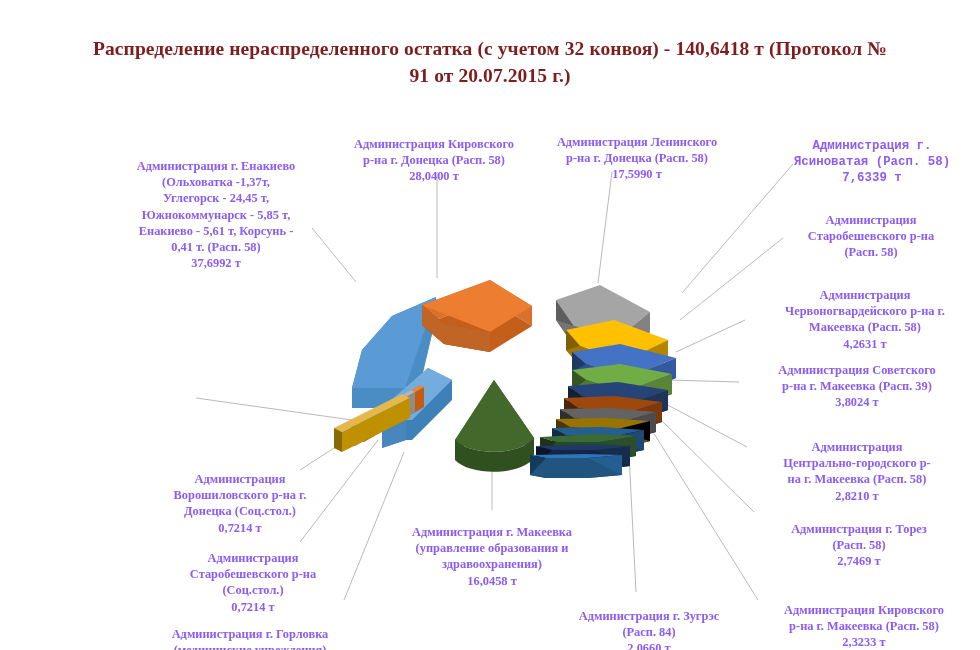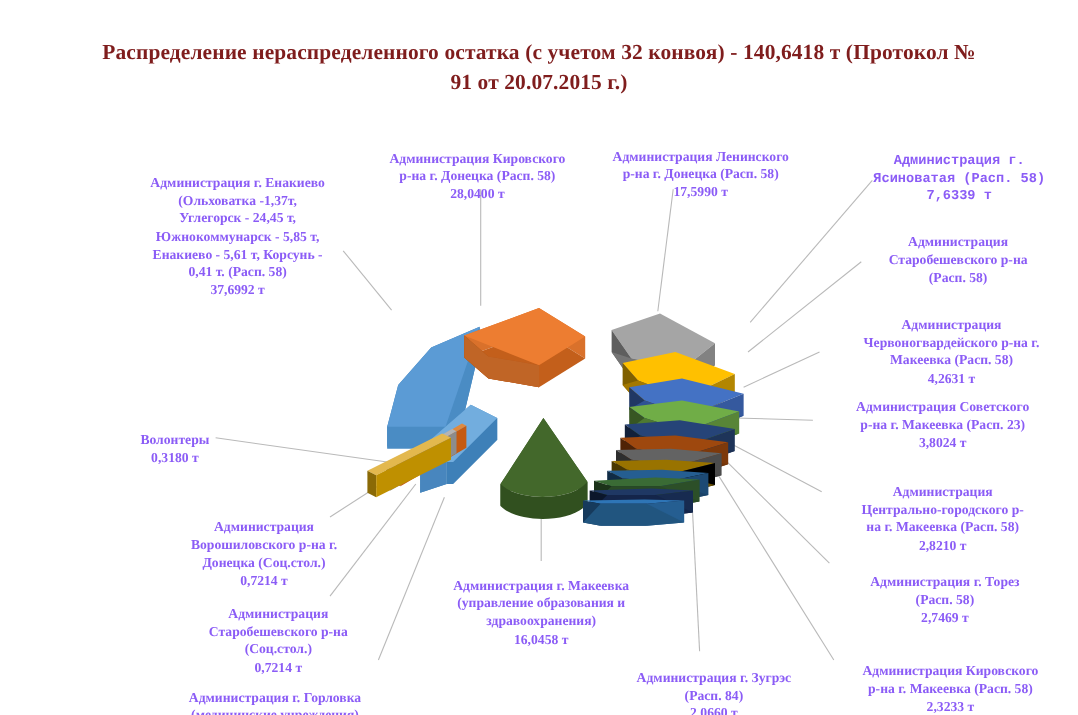--- a/index.html
+++ b/index.html
@@ -247,21 +247,21 @@
 
   <div class="label" style="left:762px;top:271px;width:206px;">
     <span>Администрация
 Червоногвардейского р-на г.
 Макеевка  (Расп. 58)</span>
     <span class="val">4,2631 т</span>
   </div>
 
   <div class="label" style="left:748px;top:346px;width:218px;">
     <span>Администрация Советского
-р-на г. Макеевка  (Расп. 23)</span>
+р-на г. Макеевка  (Расп. 39)</span>
     <span class="val">3,8024 т</span>
   </div>
 
   <div class="label" style="left:752px;top:423px;width:210px;">
     <span>Администрация
 Центрально-городского р-
 на г. Макеевка  (Расп. 58)</span>
     <span class="val">2,8210 т</span>
   </div>
 
@@ -303,18 +303,14 @@
     <span class="val">0,7214 т</span>
   </div>
 
   <div class="label" style="left:142px;top:455px;width:196px;">
     <span>Администрация
 Ворошиловского р-на г.
 Донецка (Соц.стол.)</span>
     <span class="val">0,7214 т</span>
   </div>
 
-  <div class="label" style="left:96px;top:376px;width:126px;">
-    <span>Волонтеры</span>
-    <span class="val">0,3180 т</span>
-  </div>
 
 </div>
 
 </body></html>

